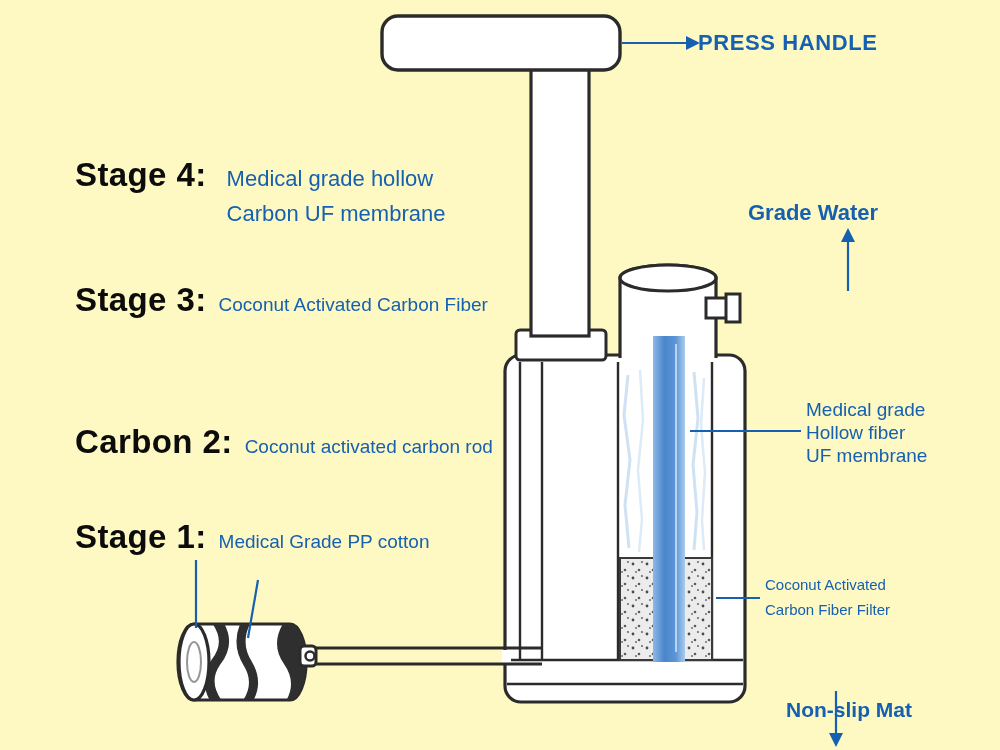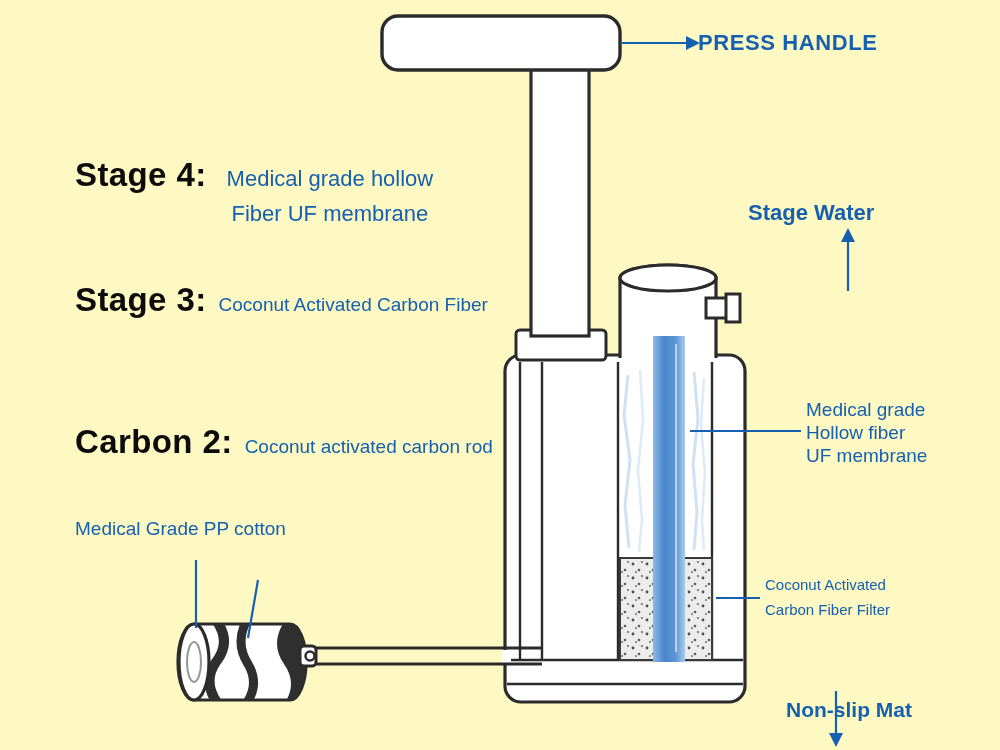--- a/index.html
+++ b/index.html
@@ -4,21 +4,21 @@
 <style>
   html,body { margin:0; padding:0; background:#ffffff; }
   .canvas {
     position:relative; width:1000px; height:750px; background:#fef9c3;
     font-family:"Liberation Sans", sans-serif; overflow:hidden;
   }
   .svg-layer { position:absolute; left:0; top:0; width:1000px; height:750px; }
   .lbl { position:absolute; color:#1560b0; white-space:nowrap; }
   .stage { position:absolute; display:flex; align-items:baseline; gap:12px; }
   .stage-title { font-weight:bold; color:#0c0c0c; font-size:33px; letter-spacing:.4px; white-space:nowrap; }
-  .stage-desc { color:#1560b0; font-size:19px; white-space:nowrap;text-align:center; }
+  .stage-desc { color:#1560b0; font-size:19px; white-space:nowrap; }
   .s4 { left:75px; top:156px; gap:20px; }
   .s4 .stage-desc { font-size:22px; line-height:35px; }
   .s3 { left:75px; top:281px; }
   .s2 { left:75px; top:423px; }
   .s1 { left:75px; top:518px; }
   .press { left:698px; top:30px; font-size:22px; font-weight:bold; letter-spacing:.6px; }
   .safe  { left:748px; top:200px; font-size:22px; font-weight:bold; }
   .uf    { left:806px; top:398px; font-size:19px; line-height:23px; }
   .cf    { left:765px; top:540px; font-size:15px; line-height:25px;margin-top:32px; }
   .mat   { left:786px; top:650px; font-size:21px; font-weight:bold;margin-top:48px; }
@@ -124,39 +124,40 @@
       <polygon points="829,733 843,733 836,747"></polygon>
     </g>
   </svg>
 
   <div class="lbl press">PRESS HANDLE</div>
 
   <div class="stage s4">
     <span class="stage-title">Stage 4:</span>
     <span class="stage-desc">
       <div>Medical grade hollow</div>
-      <div>Fiber UF membrane</div>
+      <div>Carbon UF membrane</div>
     </span>
   </div>
 
   <div class="stage s3">
     <span class="stage-title">Stage 3:</span>
     <span class="stage-desc">Coconut Activated Carbon Fiber</span>
   </div>
 
   <div class="stage s2">
     <span class="stage-title">Carbon 2:</span>
     <span class="stage-desc">Coconut activated carbon rod</span>
   </div>
 
   <div class="stage s1">
+    <span class="stage-title">Stage 1:</span>
     <span class="stage-desc">Medical Grade PP cotton</span>
   </div>
 
-  <div class="lbl safe">Stage Water</div>
+  <div class="lbl safe">Grade Water</div>
 
   <div class="lbl uf">
     <div>Medical grade</div>
     <div>Hollow fiber</div>
     <div>UF membrane</div>
   </div>
 
   <div class="lbl cf">
     <div>Coconut Activated</div>
     <div>Carbon Fiber Filter</div>

